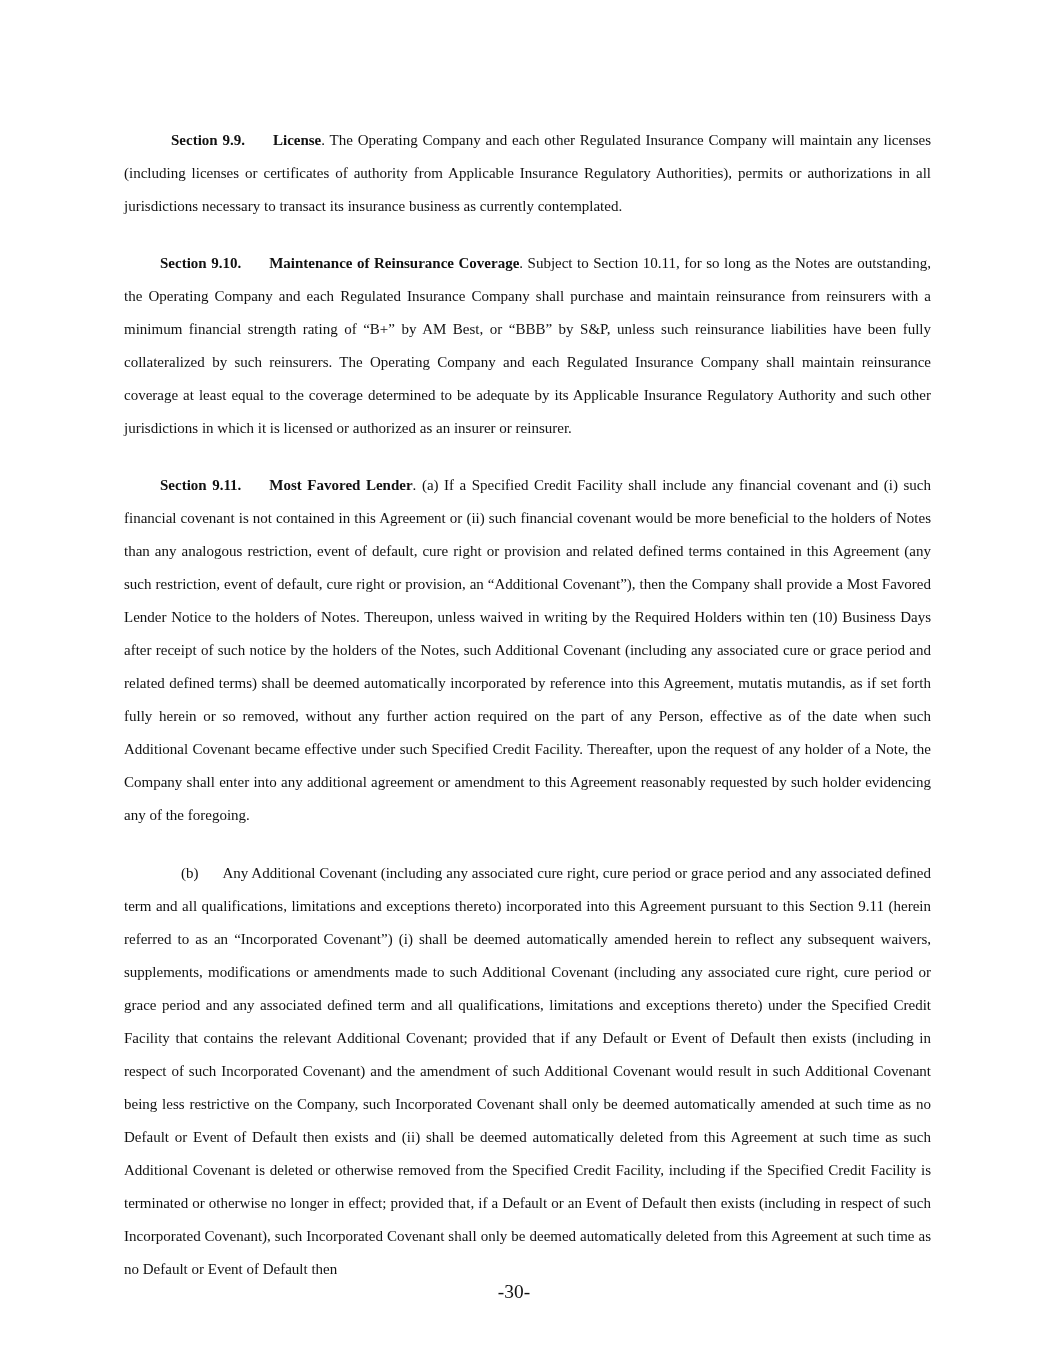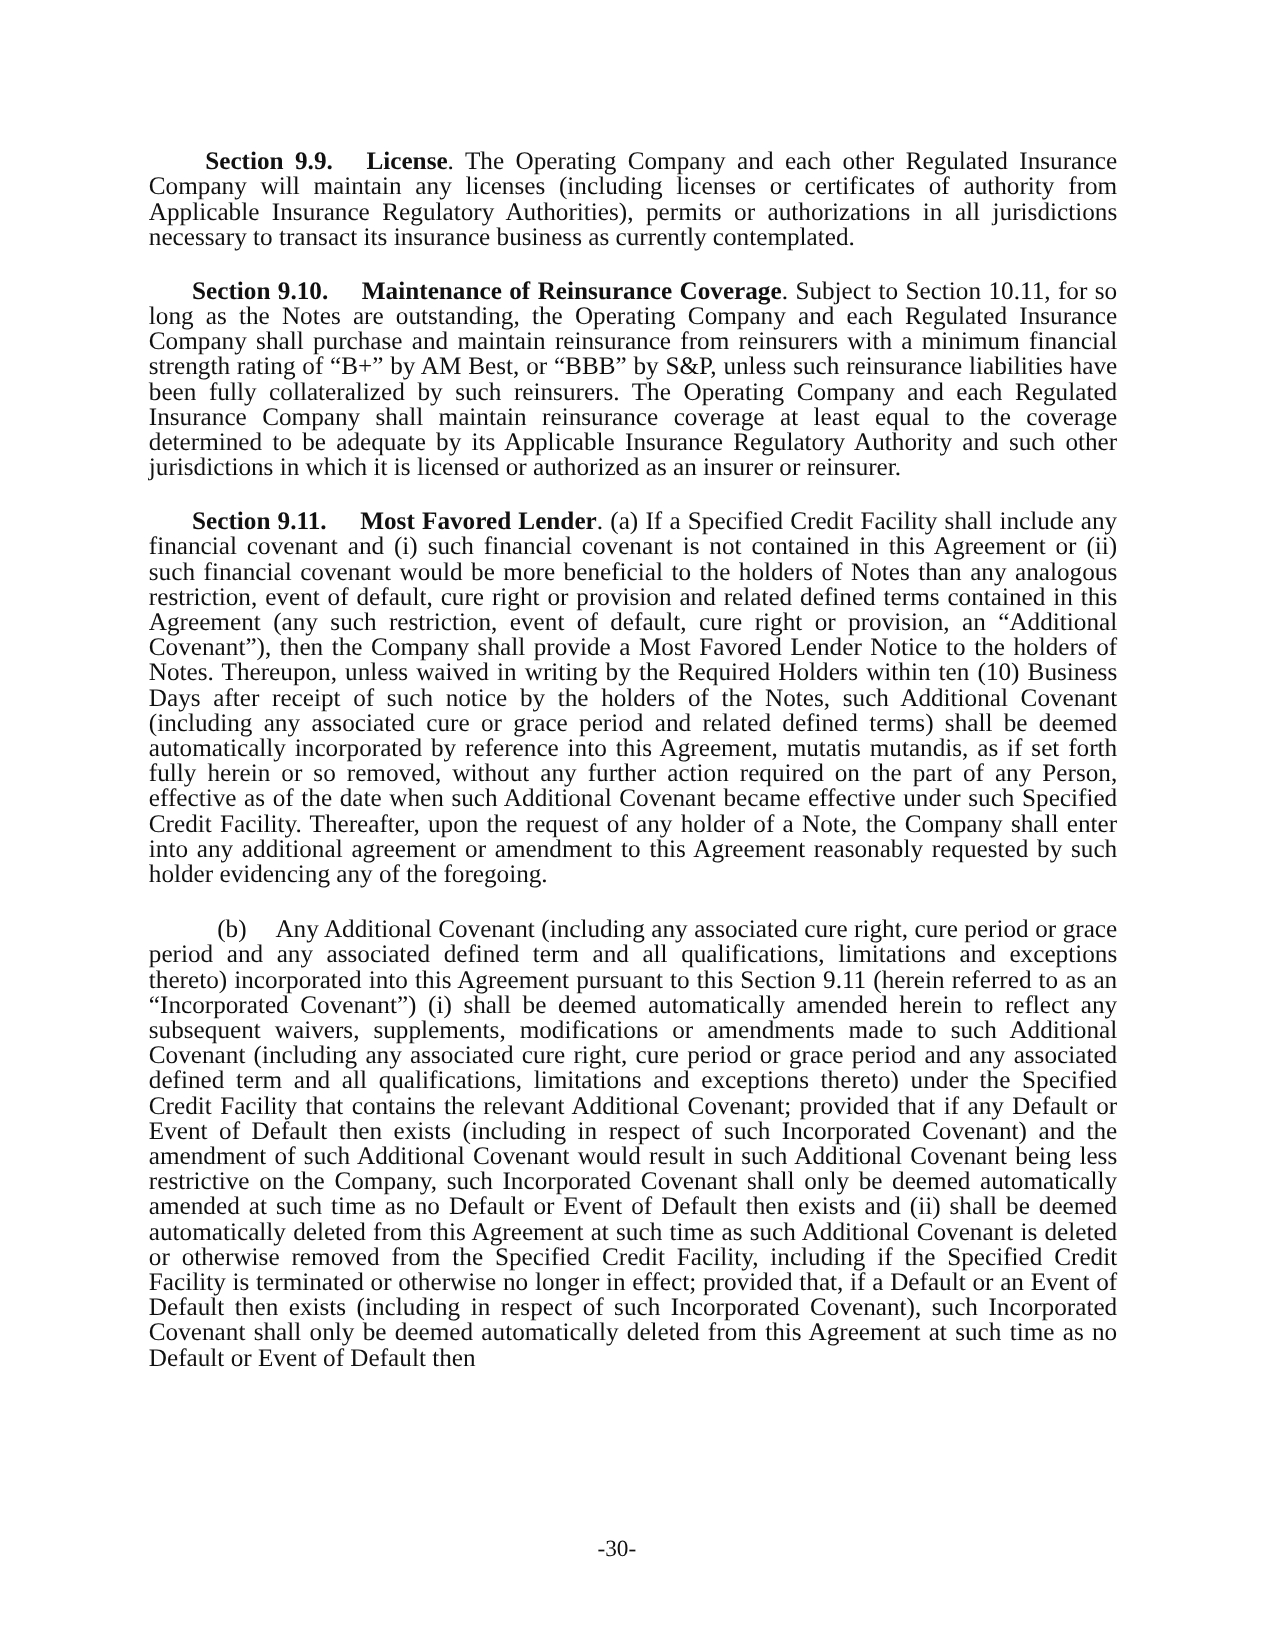--- a/index.html
+++ b/index.html
@@ -1,19 +1,19 @@
 <!DOCTYPE html>
 <html><head>
 <meta charset="utf-8">
 <style>
   html, body { margin: 0; padding: 0; background: #ffffff; }
   body { width: 1055px; height: 1365px; position: relative; overflow: hidden; }
   .page {
     position: absolute; left: 124px; top: 124px; width: 807px;
-    font-family: "Liberation Serif", serif; font-size: 21px; line-height: 21px;
+    font-family: "Liberation Serif", serif; font-size: 15px; line-height: 33px;
     color: #111111; text-align: justify;
   }
   .para { margin: 0 0 24.2px 0; }
   .para.first { text-indent: 47px; }
   .para.indent { text-indent: 36px; }
   .para.sub { text-indent: 57px; }
   .sec-num { font-weight: bold; }
   .sec-title { font-weight: bold; }
   .gap { display: inline-block; width: 28px; }
   .gap-sm { display: inline-block; width: 24px; }

